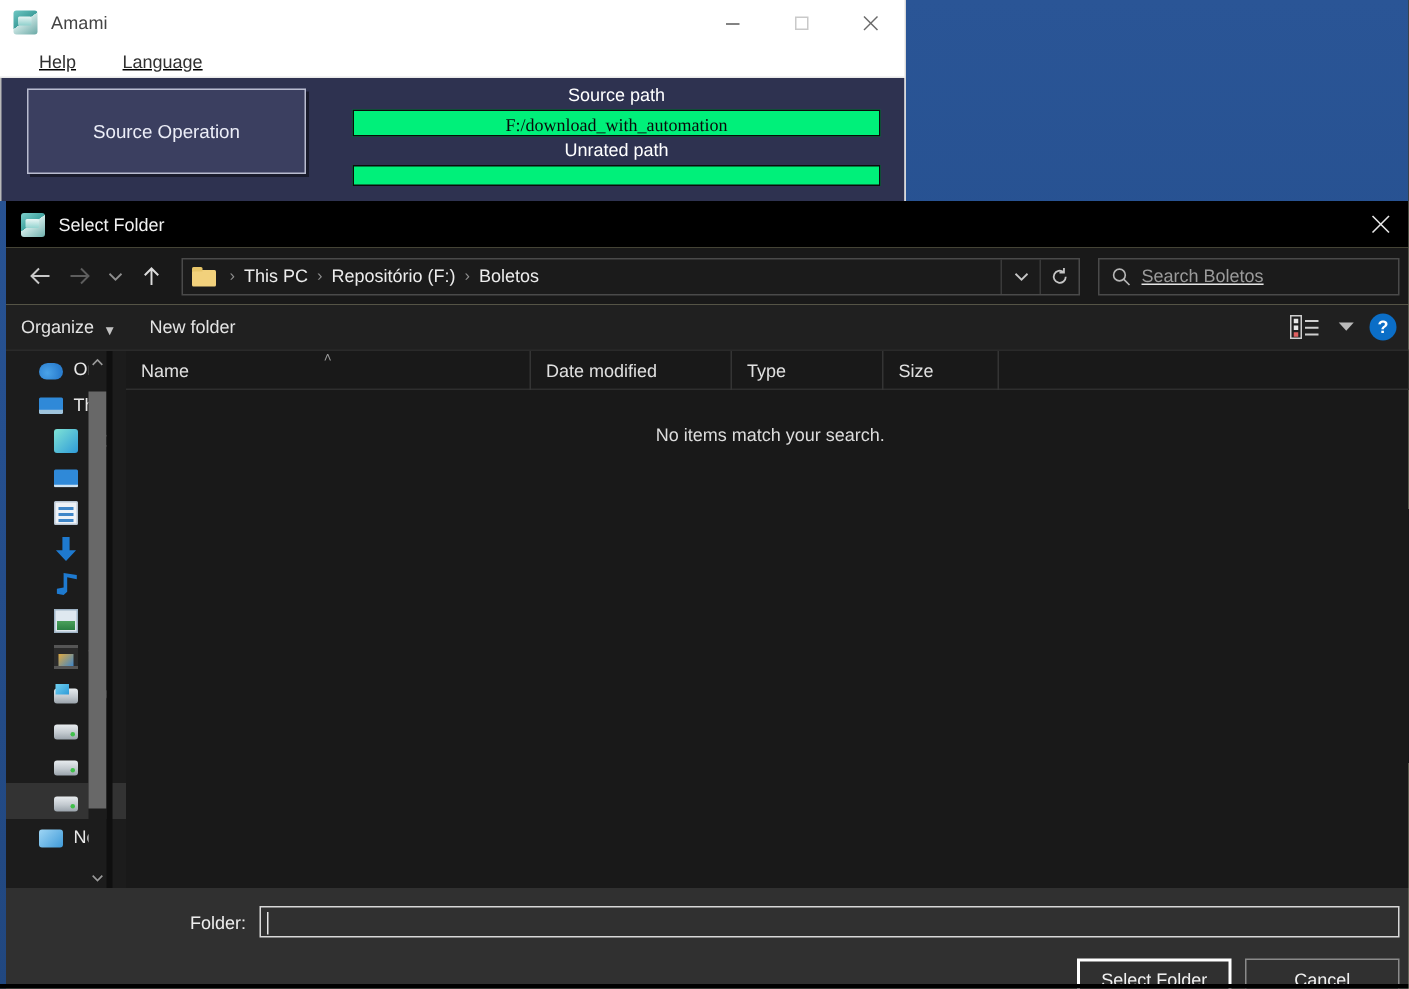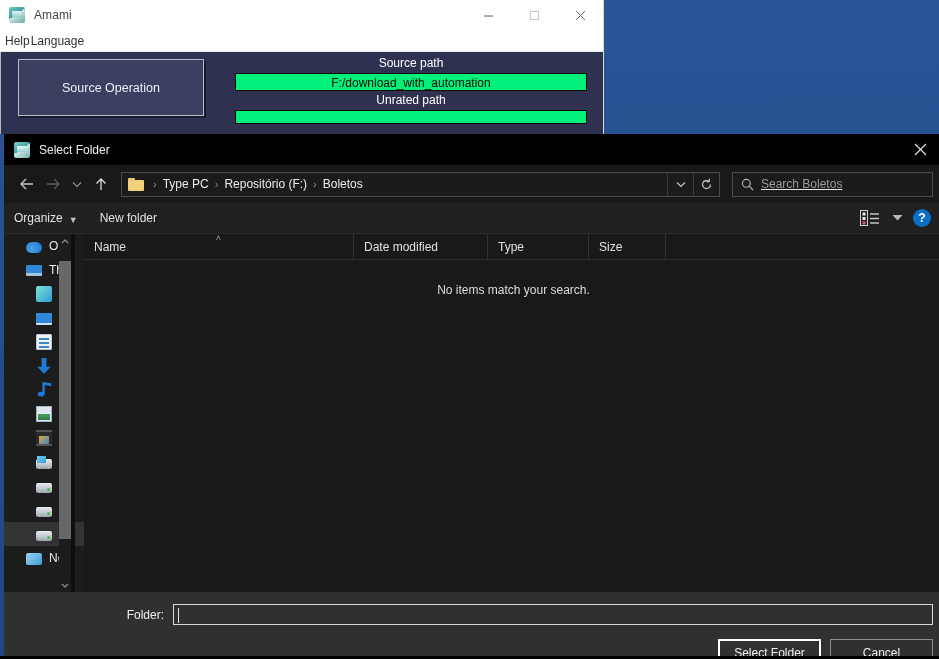--- a/index.html
+++ b/index.html
@@ -44,22 +44,23 @@
     font-size: 12px; color: #444; letter-spacing: .1px;
   }
   .win-ctrls { position: absolute; right: 0; top: 0; height: 30px; display: flex; }
   .win-btn {
     width: 46px; height: 30px; display: flex; align-items: center; justify-content: center;
     color: #6d6d6d; font-size: 13px; line-height: 1;
   }
   .win-btn svg { display:block; }
   .amami-menubar {
     height: 22px; background: #ffffff; display: flex; align-items: center;
-    padding-left: 5px; gap: 1px;
+    padding-left: 26px; gap: 31px;
     border-bottom: 1px solid #e8e8e8;
+    text-decoration: underline;
   }
   .amami-menu-item { font-size: 12px; color: #303030; }
   .amami-body {
     position: relative; height: 82px; background: #2e3250;
     border-left: 1px solid #b9b9b9;
   }
   .exec-btn {
     position: absolute; left: 17px; top: 7px; width: 186px; height: 57px;
     background: #3b3f60; border: 1px solid #b8bbcf;
     display: flex; align-items: center; justify-content: center;
@@ -67,20 +68,21 @@
     box-shadow: 2px 2px 0 rgba(0,0,0,.45);
   }
   .paths { position: absolute; left: 234px; top: 2px; width: 352px; }
   .path-label {
     text-align: center; color: #ffffff; font-size: 12px; line-height: 19px;
   }
   .path-value {
     background: #00f07a; color: #0a0a0a; font-size: 12px;
     text-align: center; line-height: 18px; height: 18px;
     border: 1px solid #0b0b0b;
+    font-family: Liberation Serif, serif;
   }
   .path-value.blank { height: 14px; }
 
   
   .dlg {
     position: absolute; left: 4px; top: 134px; width: 939px; height: 525px;
     background: #fef9c3; color: #e6e6e6;
   }
   .dlg-titlebar {
     height: 31px; background: #000000; display: flex; align-items: center;
@@ -323,21 +325,21 @@
       <div class="nav-ico">
         <svg width="14" height="15" viewBox="0 0 14 15">
             <path d="M7 13 L7 2 M2.5 6.5 L7 2 L11.5 6.5" fill="none" stroke="#dcdcdc" stroke-width="1.3"></path>
           </svg>
       </div>
 
       <div class="addressbar">
         <div class="crumbs">
           <div class="crumb-folder-icon"></div>
           <span class="crumb-sep">›</span>
-          <span class="crumb">Type PC</span>
+          <span class="crumb">This PC</span>
           <span class="crumb-sep">›</span>
           <span class="crumb">Repositório (F:)</span>
           <span class="crumb-sep">›</span>
           <span class="crumb">Boletos</span>
         </div>
         <div class="addr-drop">
           <svg width="10" height="7" viewBox="0 0 10 7">
               <path d="M1 1.5 L5 5.5 L9 1.5" fill="none" stroke="#c6c6c6" stroke-width="1.2"></path>
             </svg>
         </div>

